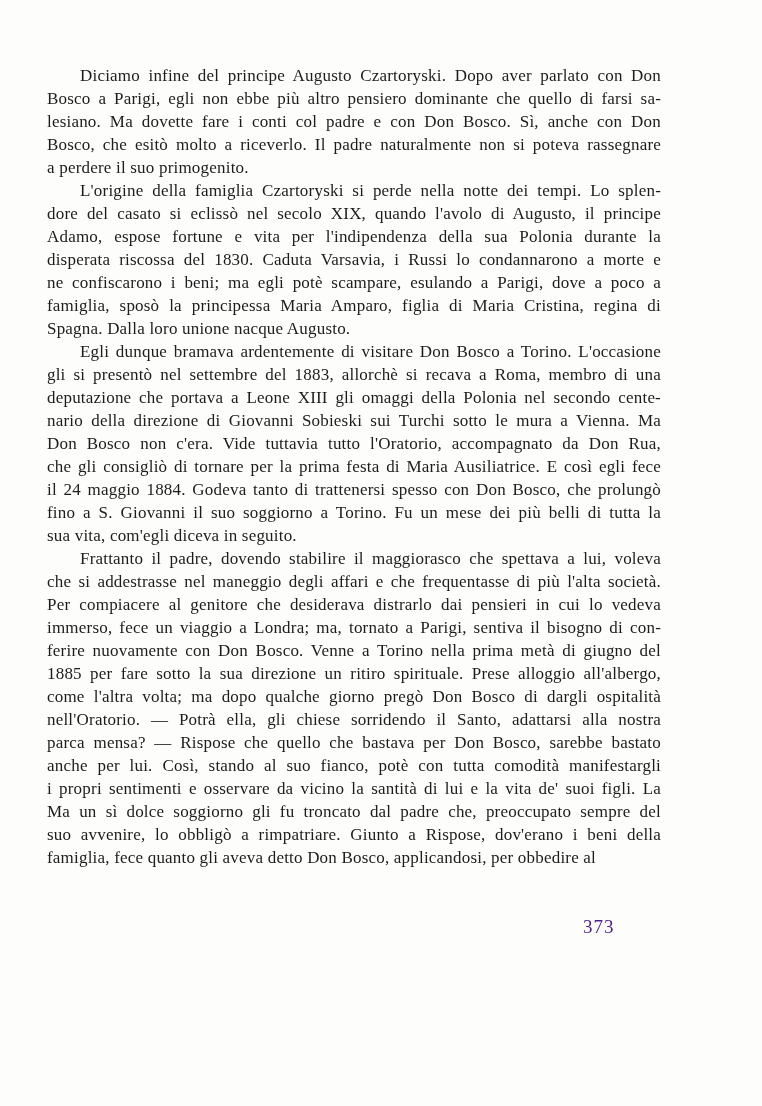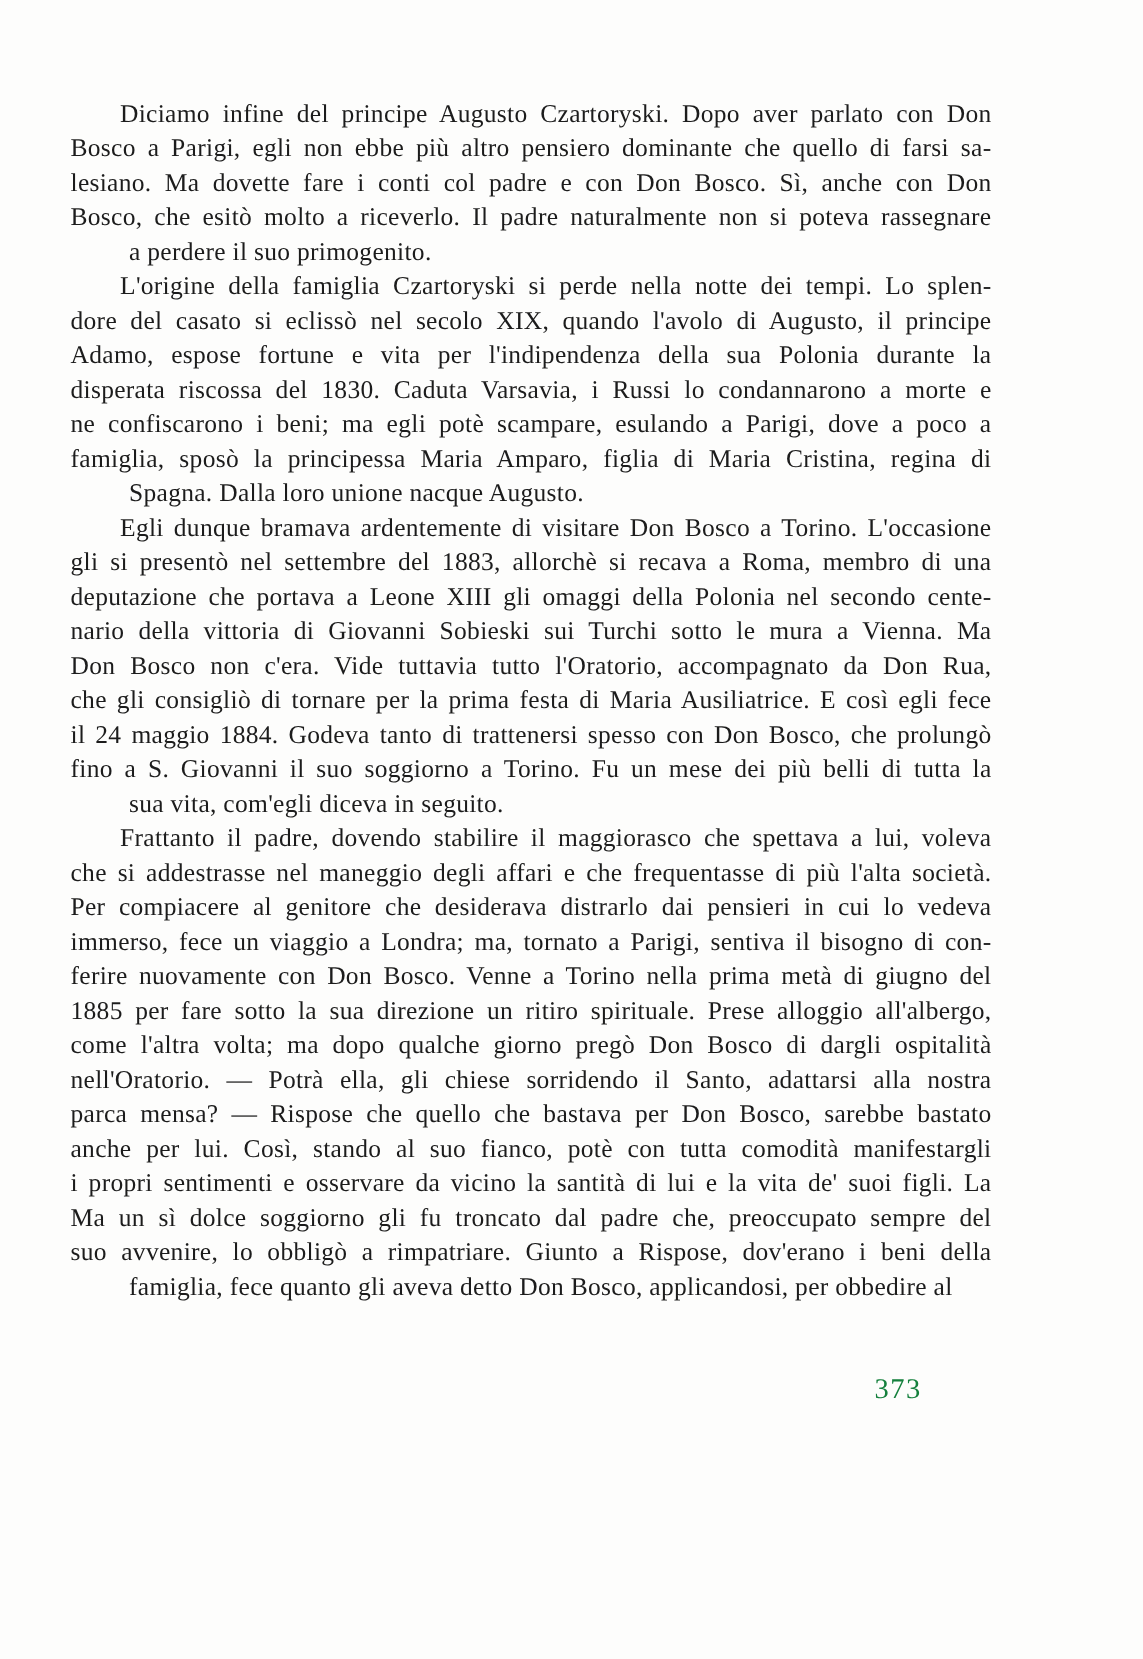--- a/index.html
+++ b/index.html
@@ -37,28 +37,27 @@
   .line {
     text-align: justify;
     text-align-last: justify;
     min-height: 23px;
   }
   .line.first {
     text-indent: 33px;
   }
   .line.last {
     text-align-last: left;
-    margin-left: 39px;
   }
   .page-number {
     position: absolute;
     left: 583px;
     top: 916px;
     font-size: 19px;
-    color: #15803d;
+    color: #4c1d95;
     letter-spacing: 1px;
   }
 </style>
 </head>
 <body>
 
 <div class="page">
   <div class="text-block" id="text-block">
       <div class="paragraph">
         <div class="line first">Diciamo infine del principe Augusto Czartoryski. Dopo aver parlato con Don</div>
@@ -73,21 +72,21 @@
         <div class="line">Adamo, espose fortune e vita per l'indipendenza della sua Polonia durante la</div>
         <div class="line">disperata riscossa del 1830. Caduta Varsavia, i Russi lo condannarono a morte e</div>
         <div class="line">ne confiscarono i beni; ma egli potè scampare, esulando a Parigi, dove a poco a</div>
         <div class="line">famiglia, sposò la principessa Maria Amparo, figlia di Maria Cristina, regina di</div>
         <div class="line last">Spagna. Dalla loro unione nacque Augusto.</div>
       </div>
       <div class="paragraph">
         <div class="line first">Egli dunque bramava ardentemente di visitare Don Bosco a Torino. L'occasione</div>
         <div class="line">gli si presentò nel settembre del 1883, allorchè si recava a Roma, membro di una</div>
         <div class="line">deputazione che portava a Leone XIII gli omaggi della Polonia nel secondo cente-</div>
-        <div class="line">nario della vittoria di Giovanni Sobieski sui Turchi sotto le mura a Vienna. Ma</div>
+        <div class="line">nario della direzione di Giovanni Sobieski sui Turchi sotto le mura a Vienna. Ma</div>
         <div class="line">Don Bosco non c'era. Vide tuttavia tutto l'Oratorio, accompagnato da Don Rua,</div>
         <div class="line">che gli consigliò di tornare per la prima festa di Maria Ausiliatrice. E così egli fece</div>
         <div class="line">il 24 maggio 1884. Godeva tanto di trattenersi spesso con Don Bosco, che prolungò</div>
         <div class="line">fino a S. Giovanni il suo soggiorno a Torino. Fu un mese dei più belli di tutta la</div>
         <div class="line last">sua vita, com'egli diceva in seguito.</div>
       </div>
       <div class="paragraph">
         <div class="line first">Frattanto il padre, dovendo stabilire il maggiorasco che spettava a lui, voleva</div>
         <div class="line">che si addestrasse nel maneggio degli affari e che frequentasse di più l'alta società.</div>
         <div class="line">Per compiacere al genitore che desiderava distrarlo dai pensieri in cui lo vedeva</div>

